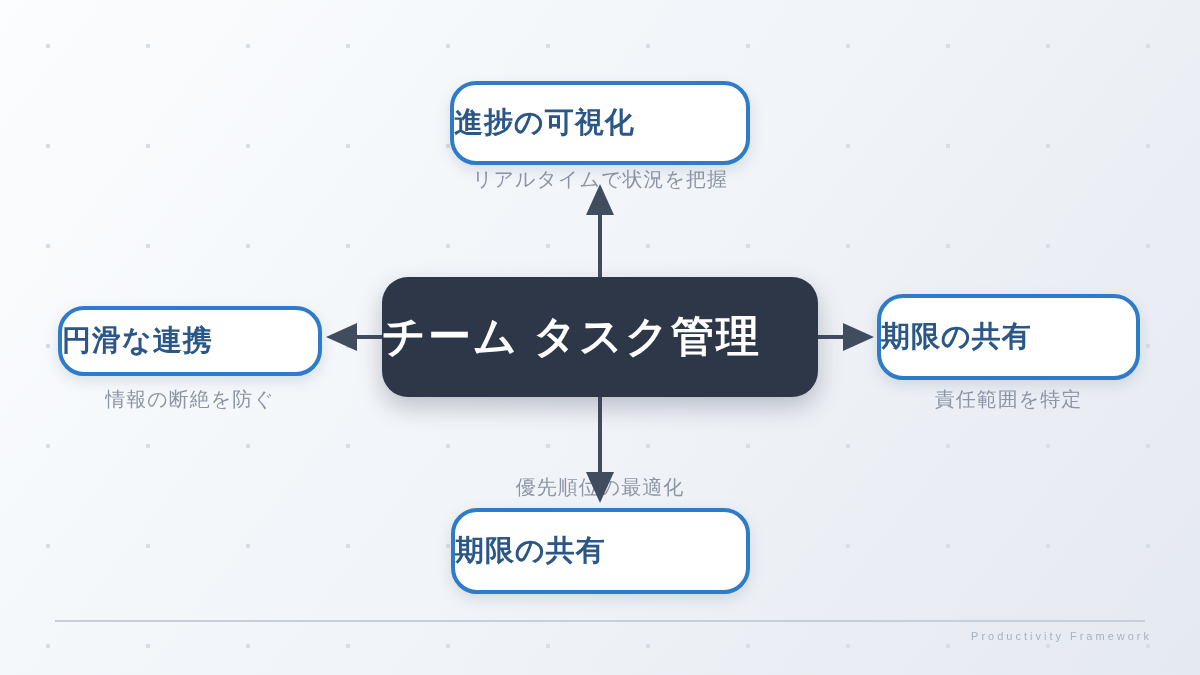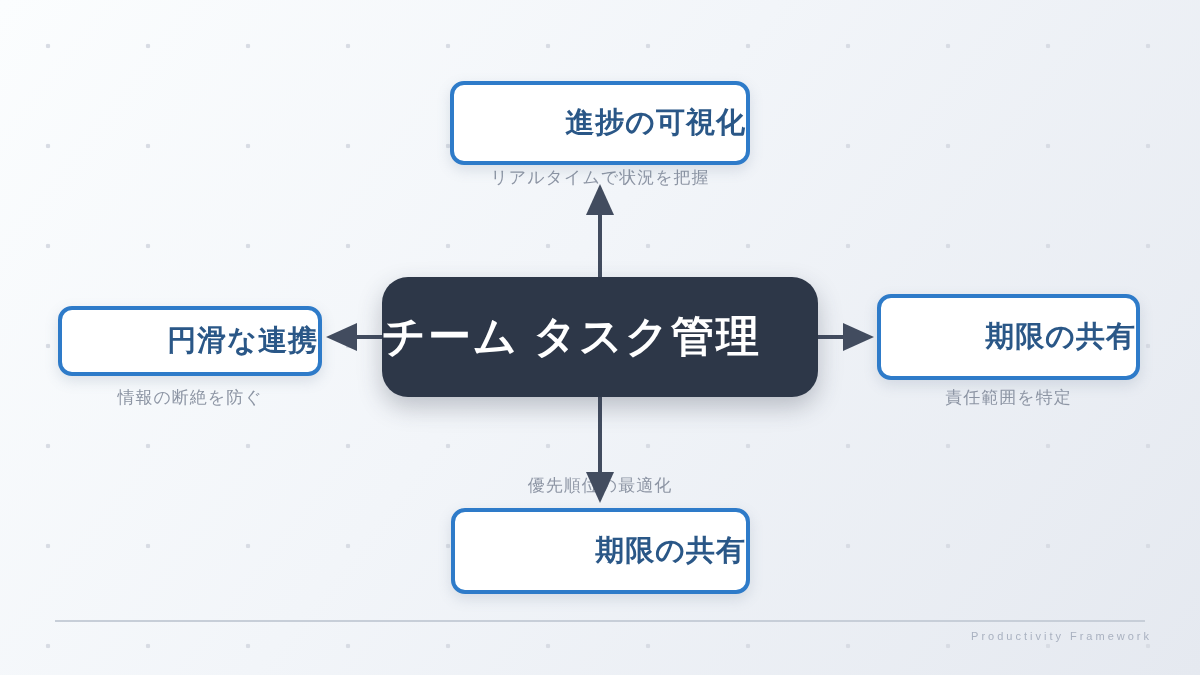--- a/index.html
+++ b/index.html
@@ -5,41 +5,41 @@
   html,body{margin:0;padding:0;background:#dfe3ea;}
   .canvas{
     position:relative;width:1200px;height:675px;overflow:hidden;
     font-family:"Liberation Sans","DejaVu Sans",sans-serif;
     background:
       radial-gradient(circle at 48px 46px, var(--dot_grid) 2px, rgba(0,0,0,0) 2.6px),
       linear-gradient(128deg,#fbfdfe 0%,#f2f5f9 45%,#e5e9f0 100%);
     background-size:100px 100px, 100% 100%;
   }
   .node{
-    position:absolute;display:flex;align-items:center;justify-content:flex-end;
-    background:#ffffff;border:4px solid var(--accent_border);border-radius:14px;
+    position:absolute;display:flex;align-items:center;justify-content:flex-start;
+    background:#ffffff;border:4px solid var(--accent_border);border-radius:26px;
     box-shadow:0 5px 14px rgba(90,110,140,0.18);
     color:var(--node_text);font-weight:bold;font-size:29px;letter-spacing:1px;
-    z-index:3;box-sizing:border-box;text-align:center;padding-left:41px;
+    z-index:3;box-sizing:border-box;text-align:center;
   }
   .node-top{left:450px;top:81px;width:300px;height:84px;}
   .node-left{left:58px;top:306px;width:264px;height:70px;}
   .node-right{left:877px;top:294px;width:263px;height:86px;}
   .node-bottom{left:451px;top:508px;width:299px;height:86px;}
   .center-node{
     position:absolute;left:382px;top:277px;width:436px;height:120px;
     display:flex;align-items:center;justify-content:flex-start;
     background:var(--center_bg);border-radius:26px;
     box-shadow:0 10px 24px rgba(45,55,72,0.28);
     color:var(--center_text);font-weight:800;font-size:43px;letter-spacing:2px;
     z-index:3;text-align:center;white-space:nowrap;
   }
   .caption{
     position:absolute;z-index:1;text-align:center;
-    color:var(--caption_text);font-size:17px;letter-spacing:1px;
+    color:var(--caption_text);font-size:20px;letter-spacing:1px;
   }
   .cap-top{left:400px;top:166px;width:400px;}
   .cap-left{left:58px;top:386px;width:264px;}
   .cap-right{left:877px;top:386px;width:263px;}
   .cap-bottom{left:450px;top:474px;width:300px;}
   .arrows{position:absolute;left:0;top:0;width:1200px;height:675px;z-index:2;pointer-events:none;}
   .footer-line{position:absolute;left:55px;top:620px;width:1090px;height:2px;background:var(--footer_line);z-index:1;}
   .footer-text{
     position:absolute;right:48px;top:630px;z-index:1;
     color:var(--footer_text);font-size:11px;letter-spacing:3px;

